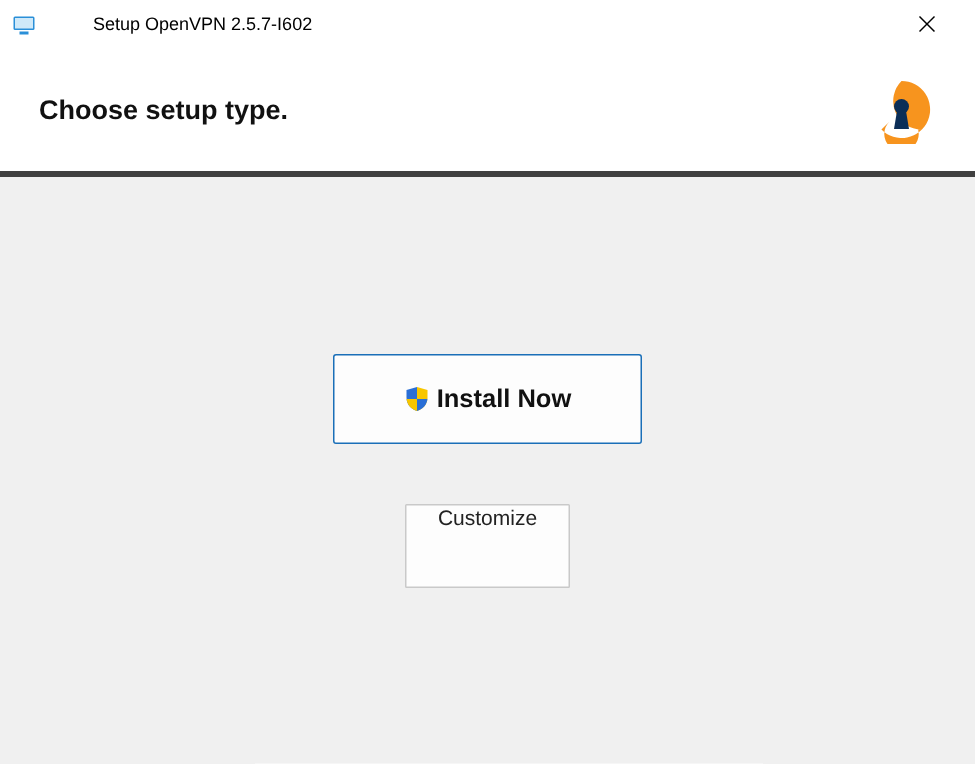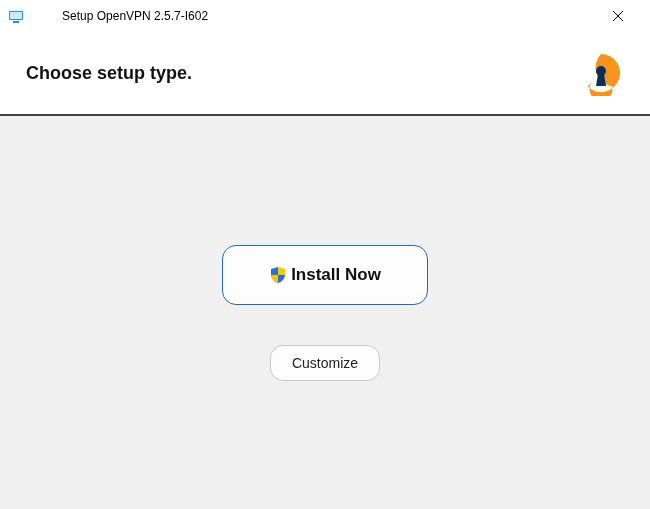--- a/index.html
+++ b/index.html
@@ -42,21 +42,21 @@
       justify-content: center;
       cursor: pointer;
     }
     .titlebar .close-btn svg { width: 12px; height: 12px; }
     .header {
       background: #fff;
       padding: 18px 26px 18px 26px;
       display: flex;
       align-items: center;
       justify-content: space-between;
-      border-bottom: 2px solid #404040;
+      border-bottom: 4px solid #404040;
     }
     .header h1 {
       font-size: 18px;
       font-weight: 700;
       color: #111;
     }
     .header .logo {
       width: 46px;
       height: 46px;
     }
@@ -67,45 +67,44 @@
       flex-direction: column;
       align-items: center;
       justify-content: center;
       gap: 40px;
     }
     .btn-primary {
       width: 206px;
       height: 60px;
       background: #fdfdfd;
       border: 1px solid #1a6fb8;
-      border-radius: 14px;
+      border-radius: 2px;
       display: flex;
       align-items: center;
       justify-content: center;
       gap: 4px;
       cursor: pointer;
       font-family: inherit;
     }
     .btn-primary .label {
       font-size: 17px;
       font-weight: 700;
       color: #111;
     }
     .btn-primary .shield {
       width: 18px;
       height: 18px;
     }
     .btn-secondary {
       width: 110px;
-      height: 36px;
+      height: 56px;
       background: #fdfdfd;
       border: 1px solid #c9c9c9;
-      border-radius: 13px;
+      border-radius: 1px;
       display: flex;
-      align-items: center;
       justify-content: center;
       cursor: pointer;
       font-family: inherit;
     }
     .btn-secondary .label {
       font-size: 14px;
       color: #222;
     }
   </style>
 </head>

